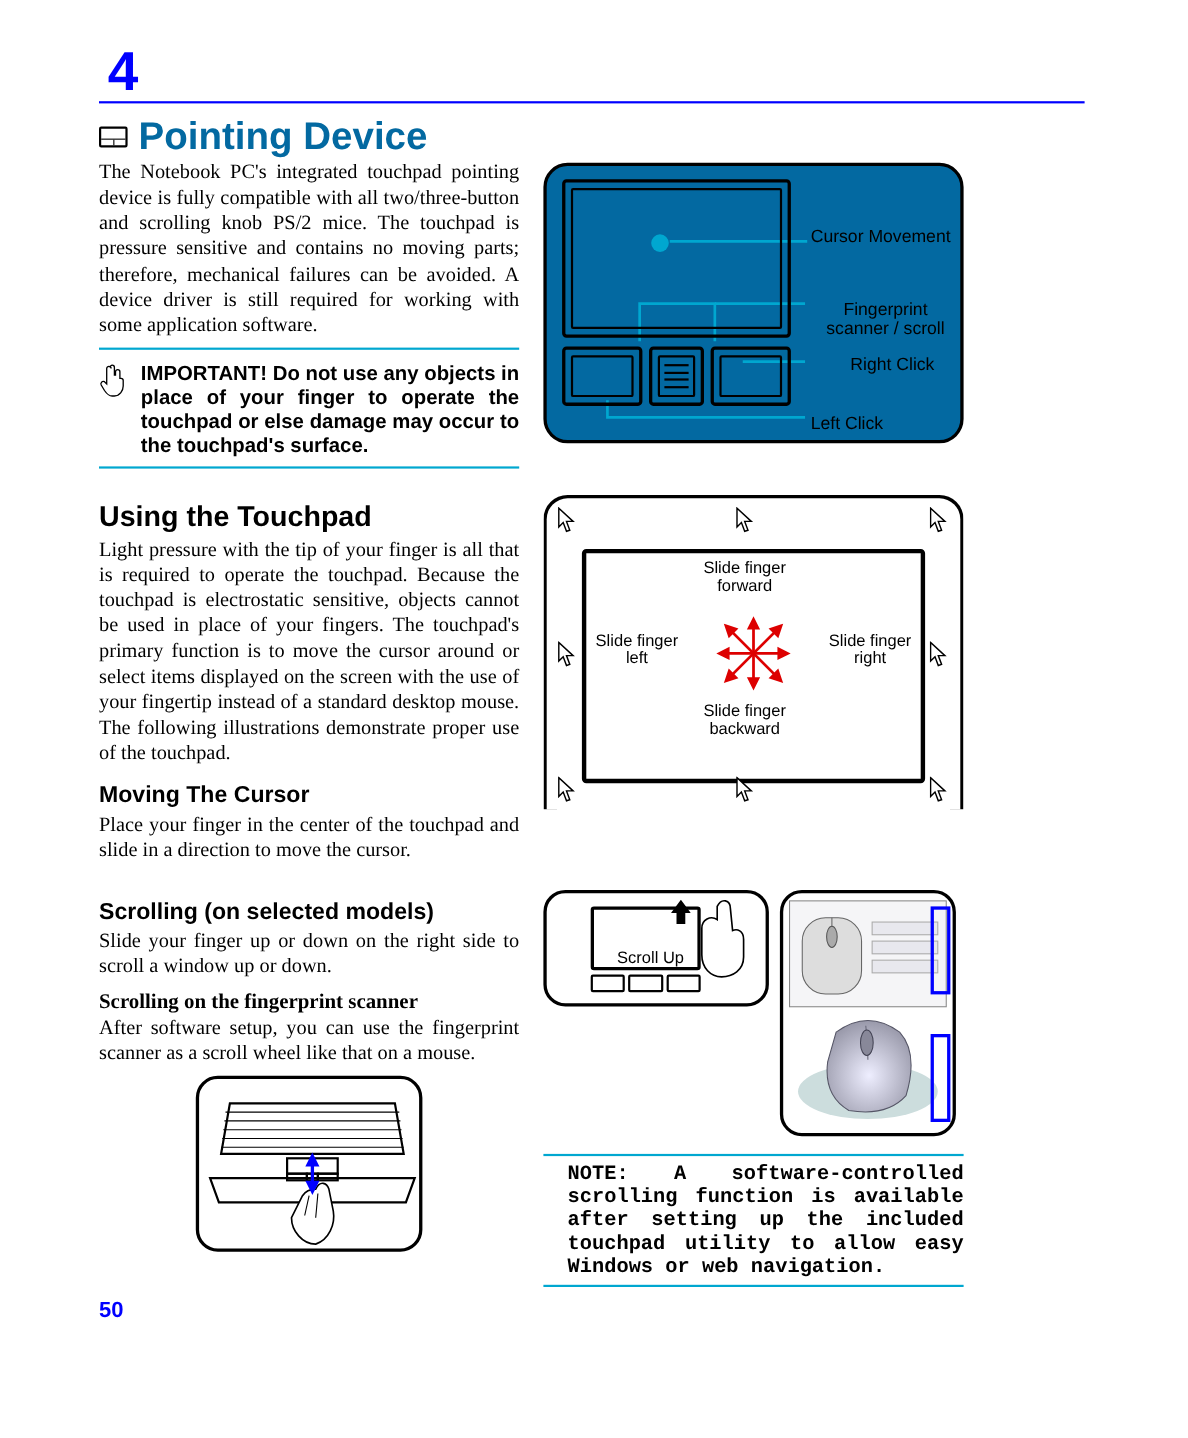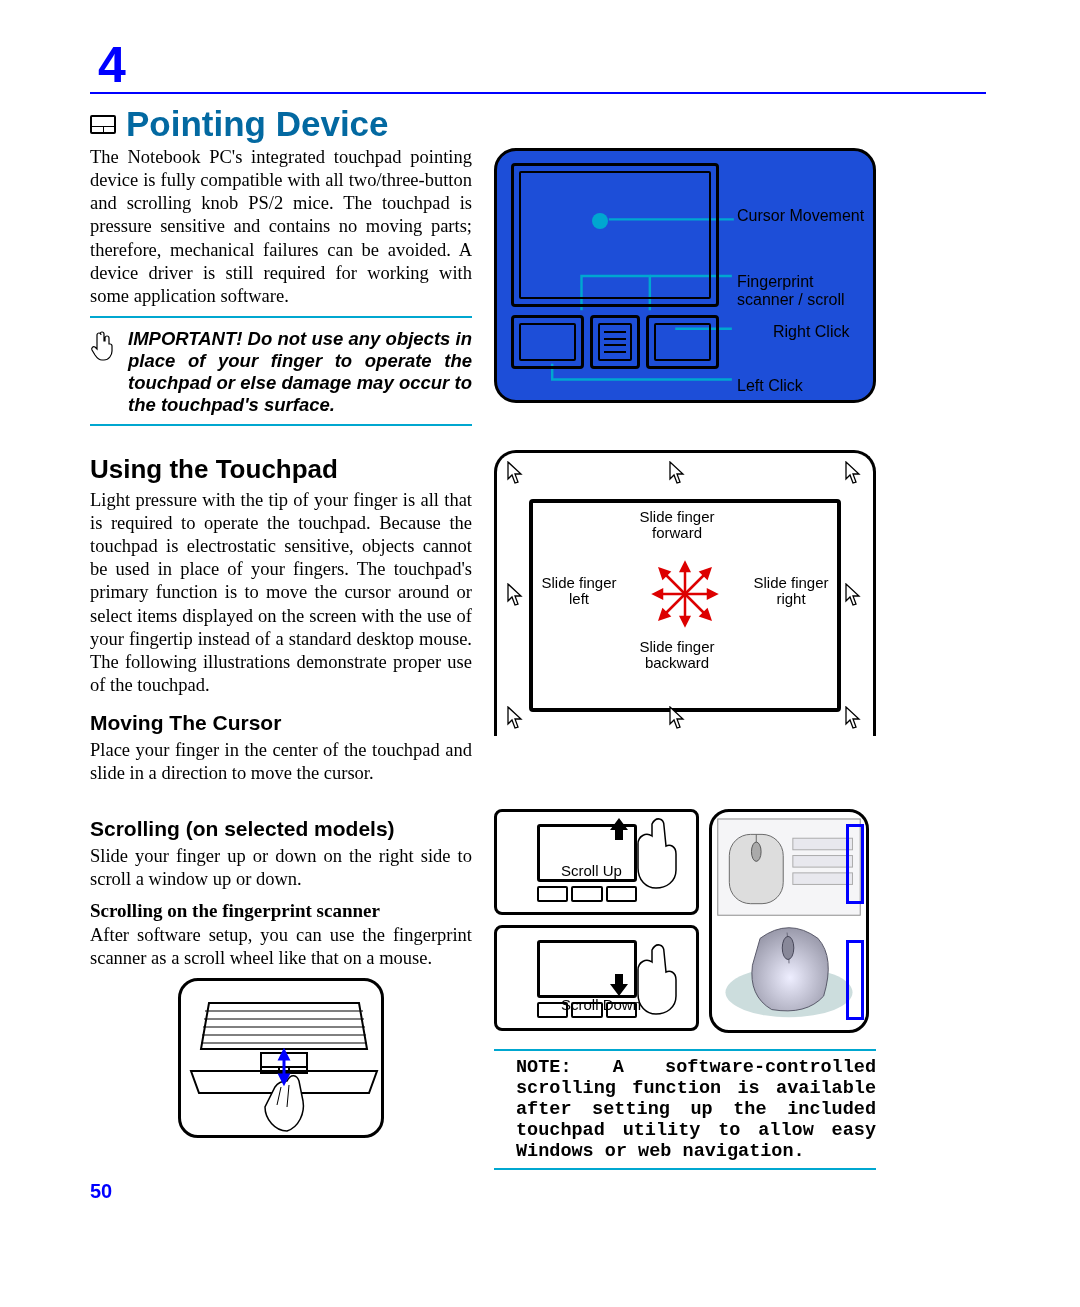--- a/index.html
+++ b/index.html
@@ -85,21 +85,20 @@
   }
   .hr-cyan {
     border: none;
     border-top: 2px solid #00a7d0;
     margin: 8px 0 10px 0;
   }
   .important-row {
     display: flex;
     align-items: flex-start;
     gap: 10px;
-    font-style: italic;
   }
   .hand-icon {
     width: 28px;
     flex: 0 0 28px;
     padding-top: 2px;
   }
   .important-text {
     font-family: Arial, Helvetica, sans-serif;
     font-size: 18.5px;
     font-weight: 700;
@@ -141,22 +140,23 @@
   .page-num {
     font-family: Arial, Helvetica, sans-serif;
     font-size: 20px;
     font-weight: 700;
     color: #0000ff;
     margin-top: 10px;
   }
   .diagram-frame {
     border: 3px solid #000;
     border-radius: 22px;
-    background: #1d4ed8;
+    background: #0369a1;
     padding: 12px;
+    text-align: center;
   }
   .label {
     font-family: Arial, Helvetica, sans-serif;
     font-size: 16px;
     line-height: 1.15;
   }
   
   .d1 { position: relative; height: 255px; margin-top: 2px; }
   .d1 .tp-outer {
     position: absolute; left: 14px; top: 12px; width: 208px; height: 144px;
@@ -212,21 +212,21 @@
   .d2 .star {
     position:absolute; left:50%; top:50%; transform:translate(-50%,-50%);
     width:70px; height:70px;
   }
   .d2 .txt { position:absolute; text-align:center; font-family:Arial; font-size:15px; line-height:1.1; }
   
   .scroll-row { display:flex; gap:10px; margin-top:6px; }
   .scroll-col { display:flex; flex-direction:column; gap:10px; }
   .scroll-diag {
     width: 205px; height: 106px;
-    border: 3px solid #000; border-radius: 8px;
+    border: 3px solid #000; border-radius: 20px;
     position:relative;
   }
   .scroll-diag .pad {
     position:absolute; left:40px; top:12px; width:100px; height:58px;
     border:3px solid #000; border-radius:3px;
   }
   .scroll-diag .btns {
     position:absolute; left:40px; top:74px; width:100px; height:16px;
     display:flex; gap:3px;
   }
@@ -448,35 +448,20 @@
               </div>
             <svg class="hand" viewBox="0 0 54 74">
               <path d="M18 8 C22 0 30 2 30 10 L32 30 C36 28 42 30 42 38 L42 54 C42 66 32 72 22 72 C12 72 4 64 4 52 L4 28 C4 20 12 16 18 20 Z" fill="#fff" stroke="#000" stroke-width="1.5"></path>
             </svg>
             <svg class="arrow" style="top:6px;height:22px" viewBox="0 0 18 22">
               <polygon points="9,0 0,12 5,12 5,22 13,22 13,12 18,12" fill="#000"></polygon>
             </svg>
             <div class="lbl" style="top:50px">Scroll Up</div>
           </div>
 
-          <div class="scroll-diag">
-            <div class="pad"></div>
-            <div class="btns">
-                <div></div>
-                <div class="fp"></div>
-                <div></div>
-              </div>
-            <svg class="hand" viewBox="0 0 54 74" style="top:14px">
-              <path d="M18 8 C22 0 30 2 30 10 L32 30 C36 28 42 30 42 38 L42 54 C42 66 32 72 22 72 C12 72 4 64 4 52 L4 28 C4 20 12 16 18 20 Z" fill="#fff" stroke="#000" stroke-width="1.5"></path>
-            </svg>
-            <svg class="arrow" style="top:46px;height:22px" viewBox="0 0 18 22">
-              <polygon points="9,22 0,10 5,10 5,0 13,0 13,10 18,10" fill="#000"></polygon>
-            </svg>
-            <div class="lbl" style="top:68px">Scroll Down</div>
-          </div>
         </div>
 
         <div class="mouse-diag">
           <svg viewBox="0 0 160 224">
             <defs>
               <radialGradient id="g1" cx="50%" cy="60%" r="60%">
                 <stop offset="0%" stop-color="#eef"></stop>
                 <stop offset="100%" stop-color="#99a"></stop>
               </radialGradient>
             </defs>

